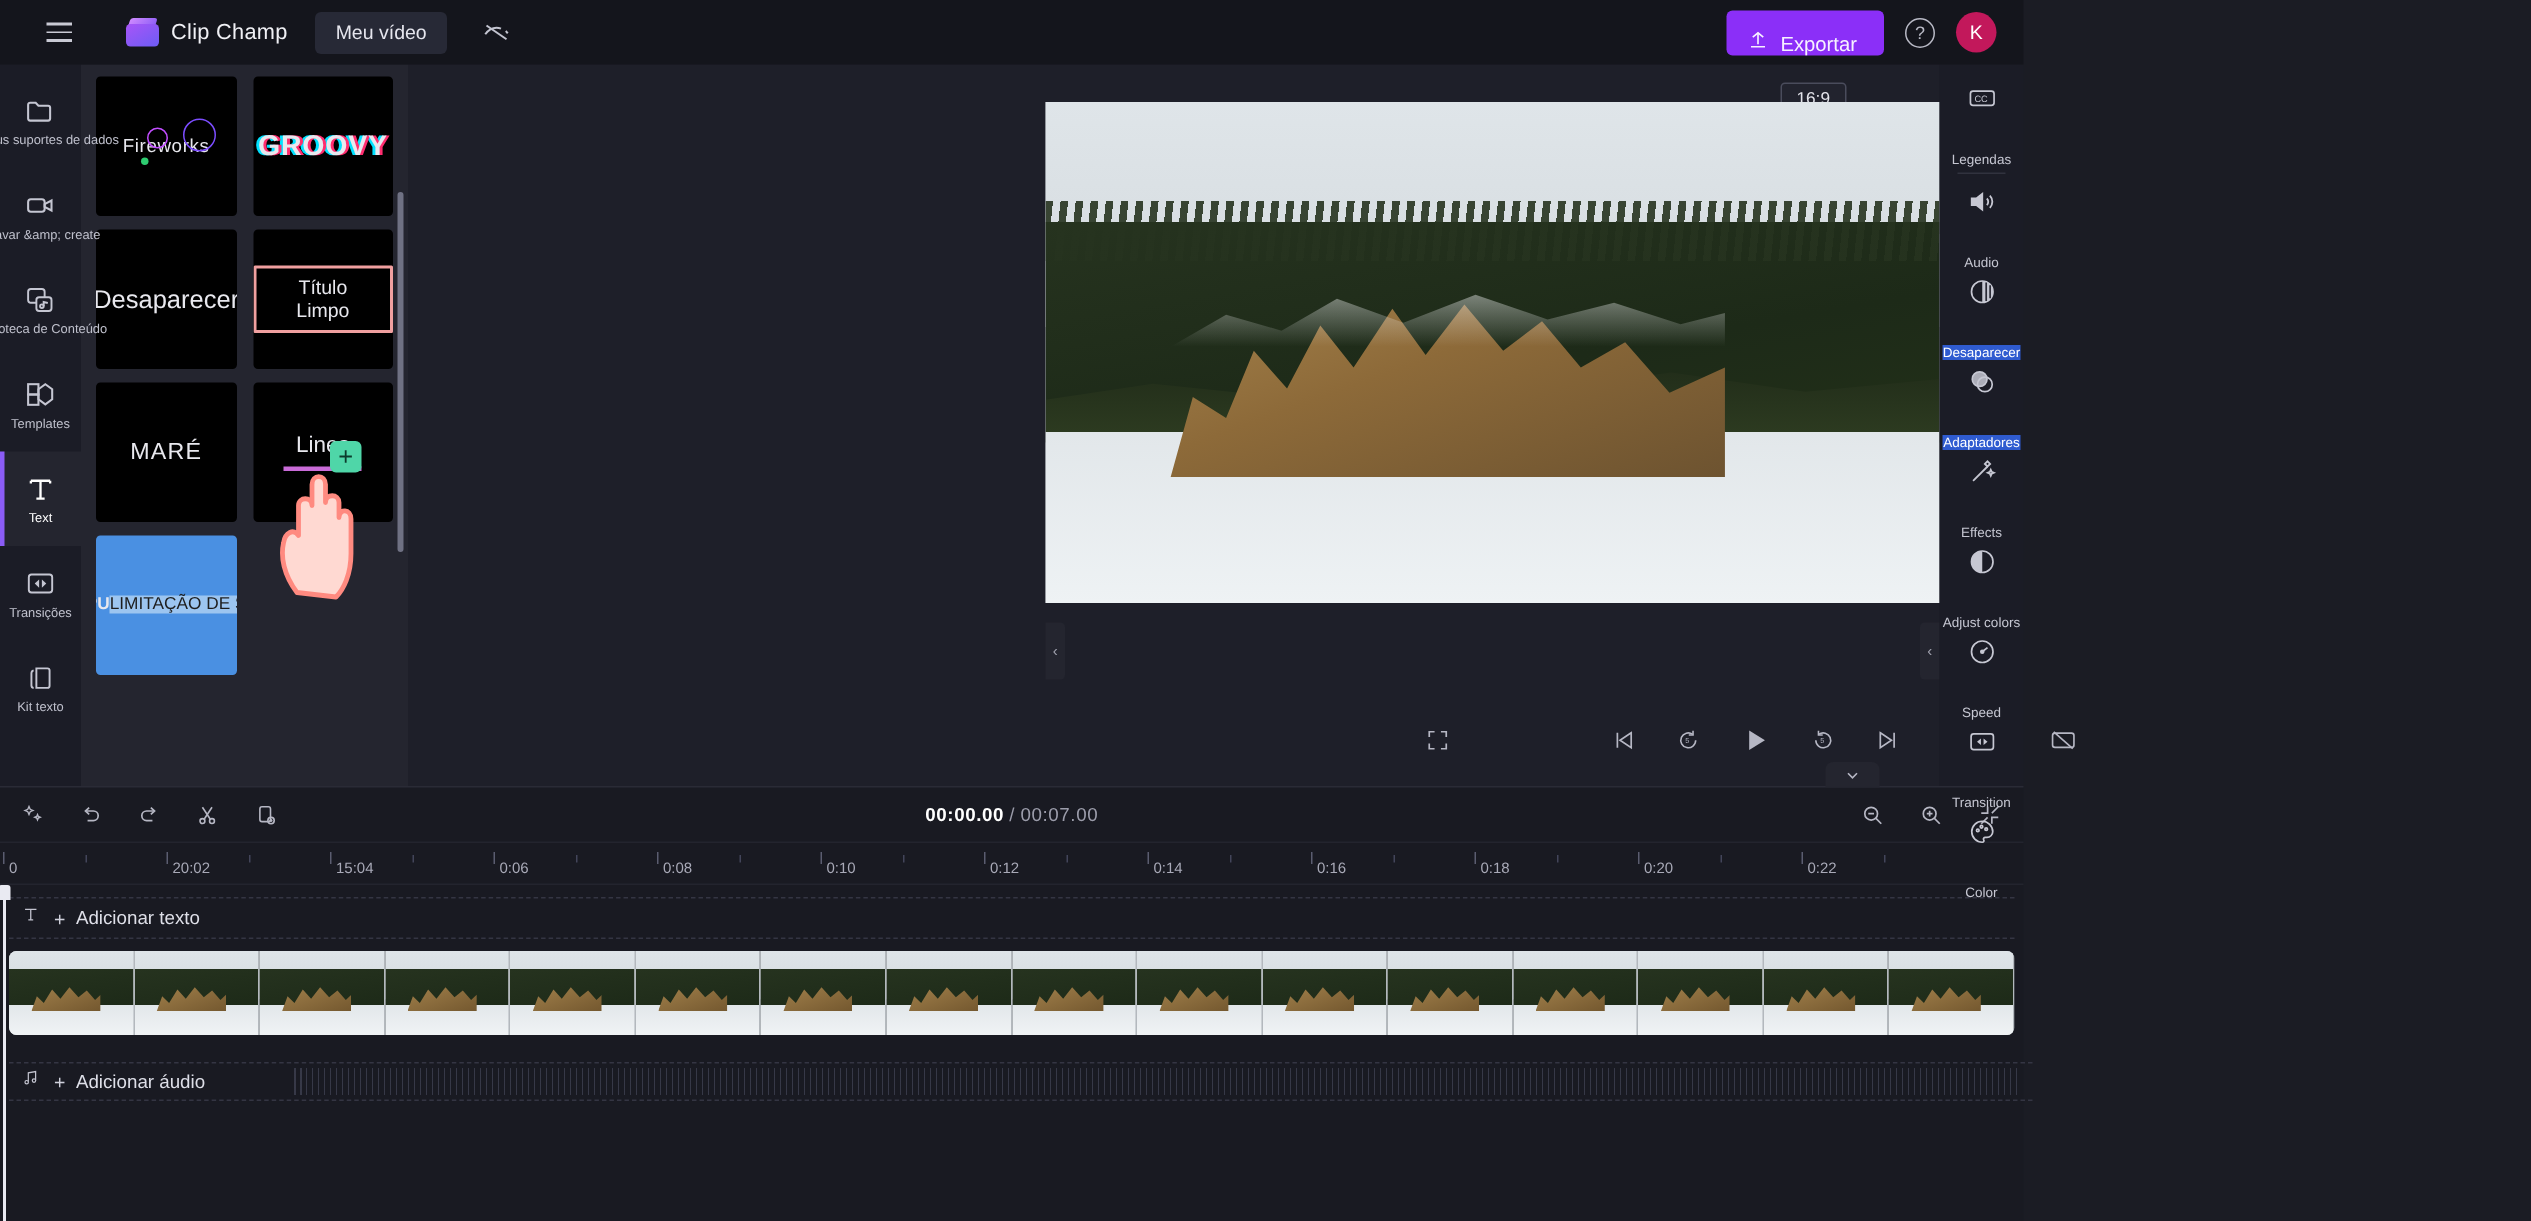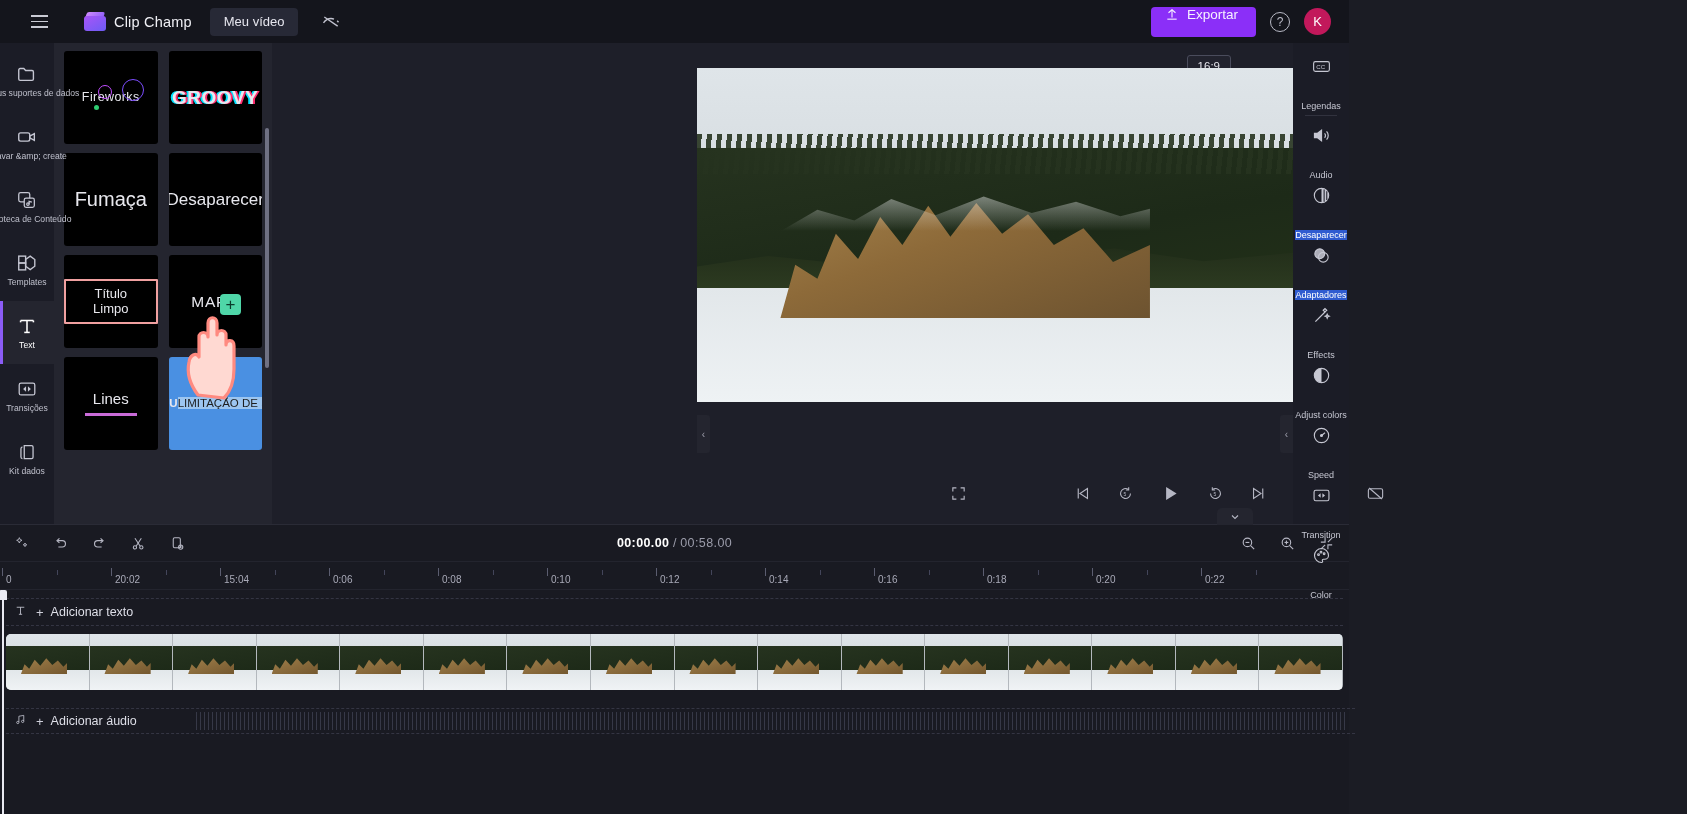--- a/index.html
+++ b/index.html
@@ -27,21 +27,21 @@
   .brand-logo .lg2 { position:absolute; left:2px; top:0px; width:18px; height:7px; border-radius:2px;
      background: linear-gradient(120deg,#d08bff,#8b5cf6); transform: skewX(-18deg); }
   .brand-name { font-size: 14.5px; color: #f0f0f5; letter-spacing: .2px; }
   .proj-chip {
     margin-left: 18px; height: 28px; padding: 0 14px; display:flex; align-items:center;
     background: #272936; border-radius: 4px; font-size: 13px; color: #e6e6ee;
   }
   .eye-off { margin-left: 20px; width: 26px; height: 26px; display:flex; align-items:center; justify-content:center; }
   .topbar-right { margin-left: auto; display:flex; align-items:center; gap: 14px; padding-right: 6px;}
   .export-btn {
-    display:flex; align-items:flex-start; gap:8px; height: 30px; padding: 0 18px 0 14px;
+    display:flex; align-items:flex-end; gap:8px; height: 30px; padding: 0 18px 0 14px;
     background: #8b2ff8; border: none; border-radius: 4px; color: #f6f1ff; font-size: 13.5px;
     font-family: "Liberation Sans", sans-serif; cursor: pointer;
   }
   .help-circle { width:20px; height:20px; border:1.4px solid #b9bac6; border-radius:50%;
      display:flex; align-items:center; justify-content:center; font-size:12px; color:#b9bac6;}
   .avatar { width: 27px; height: 27px; border-radius:50%; background:#c2185b; color:#fff;
      display:flex; align-items:center; justify-content:center; font-size:13px; }
 
   
   .body { flex: 1; display: flex; position: relative; min-height: 0; }
@@ -302,41 +302,38 @@
         <span class="rail-label">Transições</span>
       </div>
 
       <div class="rail-item">
         <span class="rail-icon">
           <svg width="22" height="22" viewBox="0 0 24 24" fill="none" stroke="currentColor" stroke-width="1.4">
             <path d="M9 5h8a1.6 1.6 0 011.6 1.6v11A1.6 1.6 0 0117 19.2H9z"></path>
             <path d="M7 6.5c-1 .3-1.6 1-1.6 2v9c0 1 .7 1.7 1.6 1.8"></path>
           </svg>
         </span>
-        <span class="rail-label">Kit dados</span>
+        <span class="rail-label">Kit texto</span>
       </div>
     </div>
 
     <div class="panel">
       <div class="grid">
 
         <div class="card c-fire">
           <span class="sp1"></span>
           <span class="sp2"></span>
           <span class="sp3"></span>
           <span class="lbl">Fireworks</span>
         </div>
 
         <div class="card c-groovy">
           <span class="lbl">GROOVY</span>
         </div>
 
-        <div class="card c-fumaca">
-          <span class="lbl">Fumaça</span>
-        </div>
 
         <div class="card c-desap">
           <span class="lbl">Desaparecer</span>
         </div>
 
         <div class="card c-titulo">
           <span class="box lbl">Título Limpo</span>
         </div>
 
         <div class="card c-mare">
@@ -566,21 +563,21 @@
             <rect x="6" y="4" width="10" height="14" rx="2"></rect>
               <circle cx="16.5" cy="17" r="3"></circle>
             <path d="M16.5 15.6v2.8M15.1 17h2.8"></path>
           </svg>
         </span>
       </div>
 
       <div class="tl-time">
         <span class="cur">00:00.00</span>
         <span class="tot">/</span>
-        <span class="tot">00:58.00</span>
+        <span class="tot">00:07.00</span>
       </div>
 
       <div class="tl-zoom">
         <span class="icon-btn">
           <svg width="17" height="17" viewBox="0 0 24 24" fill="none" stroke="currentColor" stroke-width="1.6">
             <circle cx="10.5" cy="10.5" r="6"></circle>
               <line x1="15" y1="15" x2="20" y2="20"></line>
               <line x1="7.8" y1="10.5" x2="13.2" y2="10.5"></line>
           </svg>
         </span>

